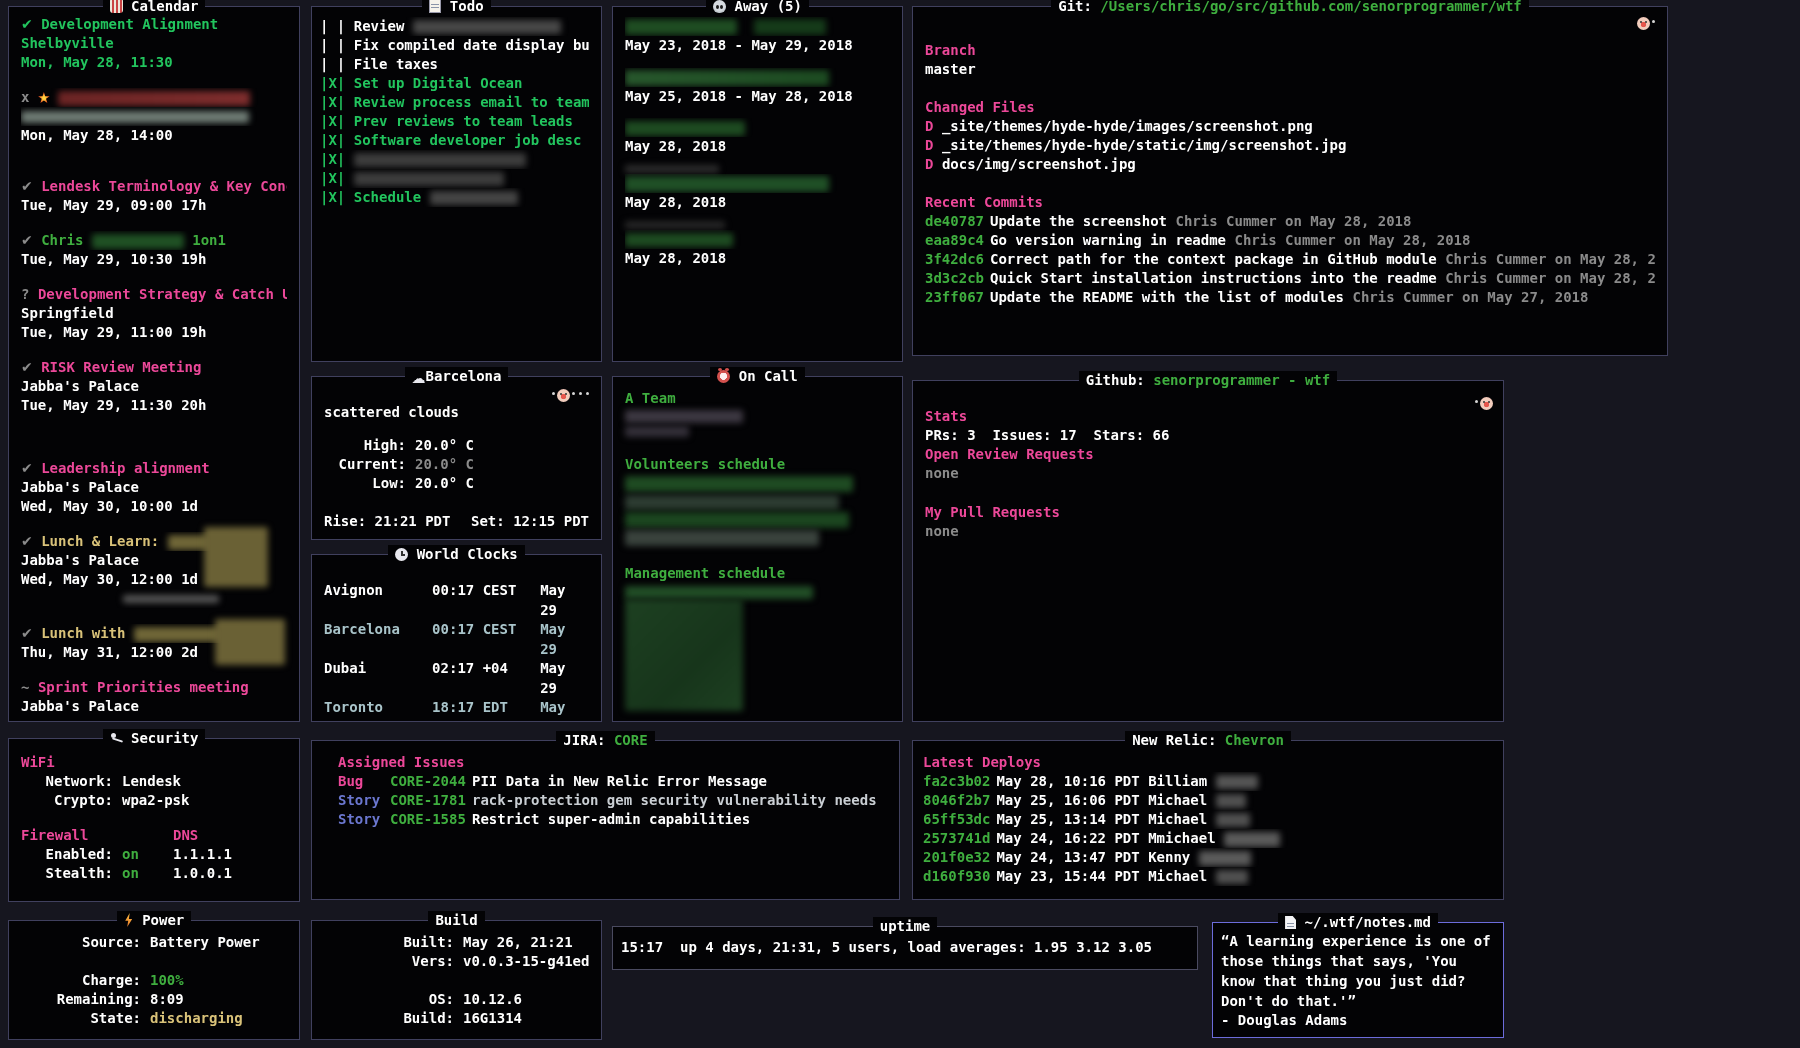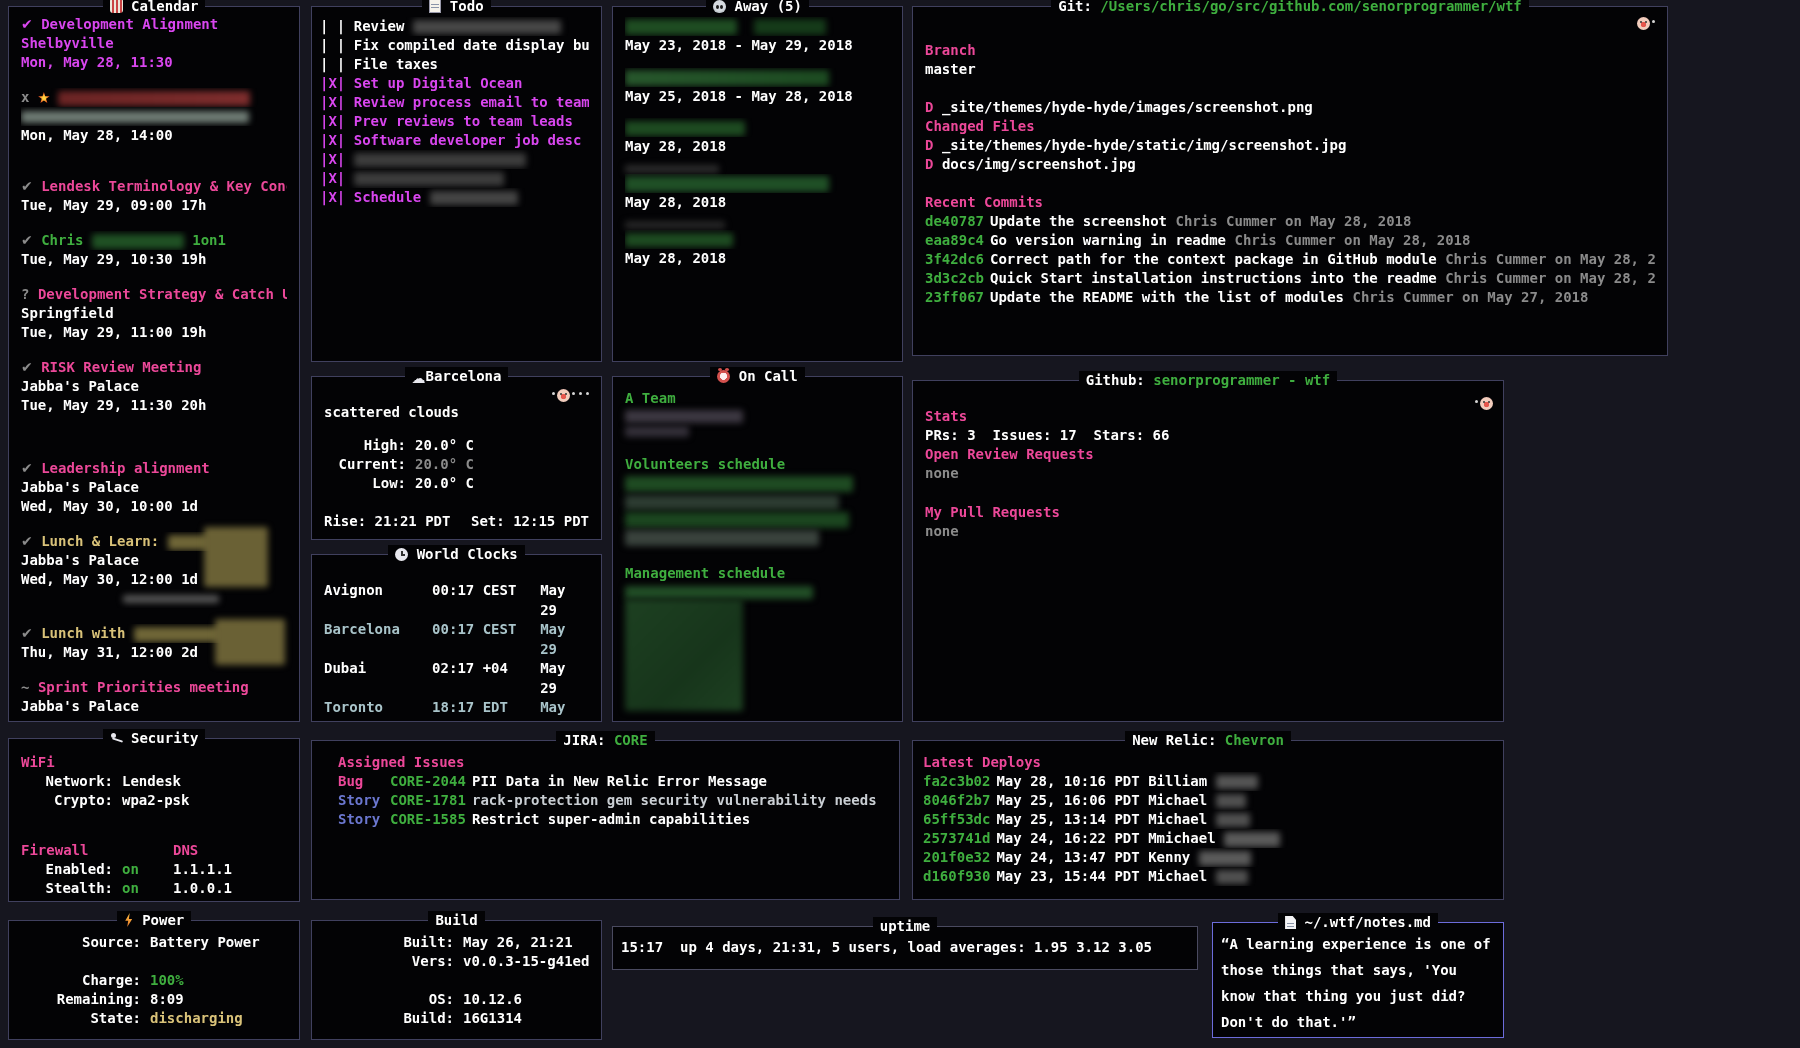--- a/index.html
+++ b/index.html
@@ -4,21 +4,21 @@
 <style>
 *{margin:0;padding:0;box-sizing:border-box}
 html,body{width:1800px;height:1048px;background:#16161f;font-family:"DejaVu Sans Mono",monospace;font-weight:700;font-size:14px;color:#fff;overflow:hidden}
 .panel{position:absolute;background:#030305;border:1px solid #40405e}
 .panel.focus{border-color:#6c6cdb}
 .ptitle{position:absolute;top:-10px;left:0;right:0;text-align:center;pointer-events:none;line-height:18px;z-index:3}
 .tin{display:inline-block;background:#030305;padding:0 7px;white-space:nowrap}
 .pbody{position:relative;width:100%;height:100%;overflow:hidden;padding:8px 12px}
 .ln{line-height:19px;white-space:pre;overflow:hidden}
 .red{color:#ec4899}.grn{color:#3fae3f}
-.gry{color:#8b8b8b}.dim{color:#d946ef}.yel{color:#d9c279}
+.gry{color:#8b8b8b}.dim{color:#22c55e}.yel{color:#d9c279}
 .blu{color:#6b77cf}.pale{color:#a9c4ca}.wht{color:#fff}.ltw{color:#c9ced3}
 .ck{font-family:"DejaVu Sans",sans-serif}
 .blur{display:inline-block;filter:blur(3px);border-radius:2px;vertical-align:middle}
 .kv{display:inline-block;text-align:right;margin-right:9px}
 .w82{width:82px}.w92{width:92px}.w120{width:120px}.w130{width:130px}
 .event{margin-bottom:16px}
 .dt{display:inline-block;width:3px;height:3px;border-radius:50%;background:#d5d5d5;vertical-align:5px;margin:0 2px}
 .corner{position:absolute;top:8px;right:10px;z-index:2}
 .i{display:inline-block;vertical-align:-2px;position:relative;width:13px;height:14px}
 .i-popcorn{width:13px;background:repeating-linear-gradient(90deg,#ece7da 0 2px,#c94444 2px 4px);border-radius:2px 2px 3px 3px}
@@ -150,22 +150,22 @@
   </div>
 </section>
 
 <section class="panel" style="left:912px;top:6px;width:756px;height:350px">
   <header class="ptitle"><span class="tin"><span class="wht">Git:</span> <span class="grn">/Users/chris/go/src/github.com/senorprogrammer/wtf</span></span></header>
   <div class="corner"><span class="i i-clown"></span><span class="dt"></span></div>
   <div class="pbody" style="padding-top:34px">
     <div class="ln red">Branch</div>
     <div class="ln wht">master</div>
     <div class="ln">&nbsp;</div>
+    <div class="ln red">Changed Files</div>
     <div class="ln"><span class="red">D</span> <span class="wht">_site/themes/hyde-hyde/images/screenshot.png</span></div>
-    <div class="ln red">Changed Files</div>
     <div class="ln"><span class="red">D</span> <span class="wht">_site/themes/hyde-hyde/static/img/screenshot.jpg</span></div>
     <div class="ln"><span class="red">D</span> <span class="wht">docs/img/screenshot.jpg</span></div>
     <div class="ln">&nbsp;</div>
     <div class="ln red">Recent Commits</div>
     <div class="ln"><span class="grn sha">de40787</span><span class="wht">Update the screenshot</span> <span class="gry">Chris Cummer on May 28, 2018</span></div>
     <div class="ln"><span class="grn sha">eaa89c4</span><span class="wht">Go version warning in readme</span> <span class="gry">Chris Cummer on May 28, 2018</span></div>
     <div class="ln"><span class="grn sha">3f42dc6</span><span class="wht">Correct path for the context package in GitHub module</span> <span class="gry">Chris Cummer on May 28, 2018</span></div>
     <div class="ln"><span class="grn sha">3d3c2cb</span><span class="wht">Quick Start installation instructions into the readme</span> <span class="gry">Chris Cummer on May 28, 2018</span></div>
     <div class="ln"><span class="grn sha">23ff067</span><span class="wht">Update the README with the list of modules</span> <span class="gry">Chris Cummer on May 27, 2018</span></div>
   </div>
@@ -242,21 +242,21 @@
     <div class="ln gry">none</div>
   </div>
 </section>
 
 <section class="panel" style="left:8px;top:738px;width:292px;height:164px">
   <header class="ptitle"><span class="tin"><span class="i i-fencer"></span> <span>Security</span></span></header>
   <div class="pbody" style="padding-top:14px">
     <div class="ln red">WiFi</div>
     <div class="ln"><span class="kv w92 wht">Network:</span><span class="wht">Lendesk</span></div>
     <div class="ln"><span class="kv w92 wht">Crypto:</span><span class="wht">wpa2-psk</span></div>
-    <div style="display:flex;margin-top:31px">
+    <div style="display:flex;margin-top:16px">
       <div style="width:152px">
         <div class="ln red">Firewall</div>
         <div class="ln"><span class="kv w92 wht">Enabled:</span><span class="grn">on</span></div>
         <div class="ln"><span class="kv w92 wht">Stealth:</span><span class="grn">on</span></div>
       </div>
       <div>
         <div class="ln red">DNS</div>
         <div class="ln wht">1.1.1.1</div>
         <div class="ln wht">1.0.0.1</div>
       </div>
@@ -312,16 +312,16 @@
 <section class="panel" style="left:612px;top:926px;width:586px;height:44px;border-color:#4a4a60">
   <header class="ptitle"><span class="tin">uptime</span></header>
   <div class="pbody" style="padding-top:11px;padding-left:8px">
     <div class="ln wht">15:17  up 4 days, 21:31, 5 users, load averages: 1.95 3.12 3.05</div>
   </div>
 </section>
 
 <section class="panel focus" style="left:1212px;top:922px;width:292px;height:116px">
   <header class="ptitle"><span class="tin"><span class="i i-page"></span> <span>~/.wtf/notes.md</span></span></header>
   <div class="pbody" style="padding:8px 8px">
-    <div style="line-height:26px;white-space:normal" class="wht">“A learning experience is one of those things that says, 'You know that thing you just did? Don't do that.'”</div>
+    <div style="line-height:20px;white-space:normal" class="wht">“A learning experience is one of those things that says, 'You know that thing you just did? Don't do that.'”</div>
     <div style="line-height:18.5px" class="wht">- Douglas Adams</div>
   </div>
 </section>
 
 </body></html>

